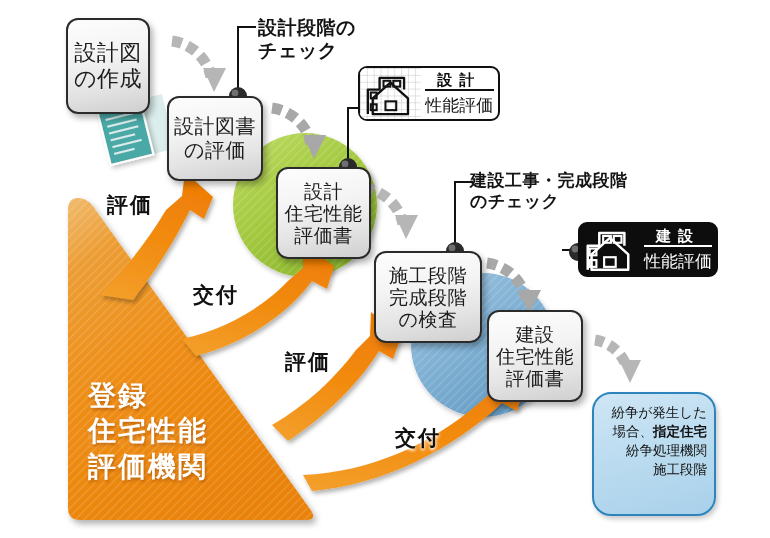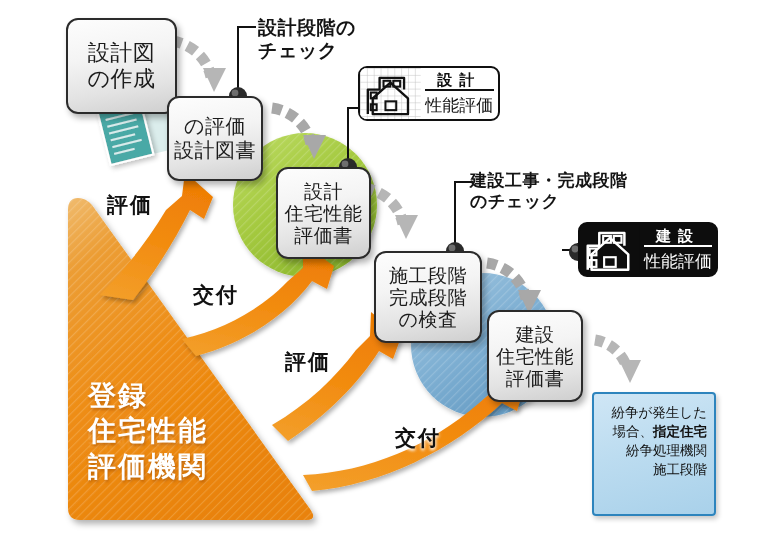--- a/index.html
+++ b/index.html
@@ -82,21 +82,21 @@
   .badge-reflect{
     position:absolute;z-index:3;opacity:.14;
     transform:scaleY(-1);transform-origin:top left;
     -webkit-mask-image:linear-gradient(to top,rgba(0,0,0,1),rgba(0,0,0,0) 80%);
             mask-image:linear-gradient(to top,rgba(0,0,0,1),rgba(0,0,0,0) 80%);
   }
 
   
   #dispute-box{
     position:absolute;z-index:7;left:592px;top:392px;width:124px;height:124px;
-    border:2px solid #2d84bd;border-radius:4px;
+    border:2px solid #2d84bd;border-radius:19px;
     background:linear-gradient(165deg,#cfe6f5 0%,#bcdcf0 45%,#a9d1ea 100%);
     box-shadow:2px 3px 5px rgba(0,0,0,.22);
     box-sizing:border-box;padding:9px 7px 11px 7px;
     color:#111;font-size:13.5px;line-height:1.42;text-align:right;
   }
   #dispute-box .ln{display:block;white-space:nowrap;}
   #dispute-box .bold{font-weight:400;}
 </style>
 </head>
 <body>
@@ -247,31 +247,31 @@
       <path d="M 596 466 L 612 459 L 620 444 L 629 459 L 646 457 L 640 473 L 650 486 L 633 490
                L 625 505 L 615 493 L 598 495 L 603 479 Z" fill="#1b7fc0"></path>
       <g stroke="#ffffff" stroke-width="2.6" stroke-linecap="round">
         <line x1="638" y1="444" x2="650" y2="433"></line>
         <line x1="653" y1="465" x2="667" y2="463"></line>
         <line x1="644" y1="489" x2="655" y2="499"></line>
       </g>
     </g>
   </svg>
 
-  <div class="pbox" id="box-design-drawing" style="left:66px;top:18px;width:111px;height:96px;font-size:22px;">
+  <div class="pbox" id="box-design-drawing" style="left:66px;top:18px;width:84px;height:96px;font-size:22px;">
     <div>
       <span class="ln">設計図</span>
       <span class="ln">の作成</span>
     </div>
   </div>
 
   <div class="pbox" id="box-design-review" style="left:167px;top:96px;width:96px;height:85px;font-size:20px;">
     <div>
+      <span class="ln">設計図書</span>
       <span class="ln">の評価</span>
-      <span class="ln">設計図書</span>
     </div>
   </div>
 
   <div class="pbox" id="box-design-report" style="left:276px;top:167px;width:95px;height:92px;font-size:19px;">
     <div>
       <span class="ln">設計</span>
       <span class="ln">住宅性能</span>
       <span class="ln">評価書</span>
     </div>
   </div>

